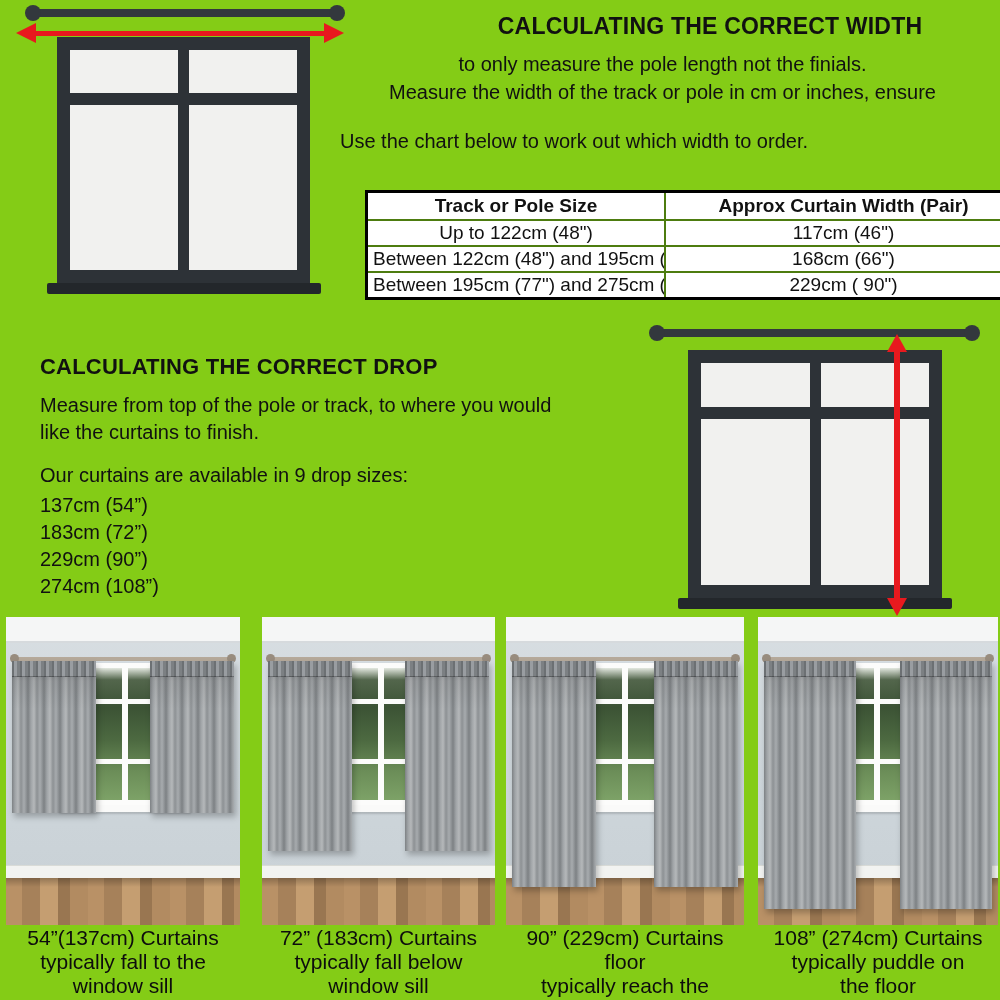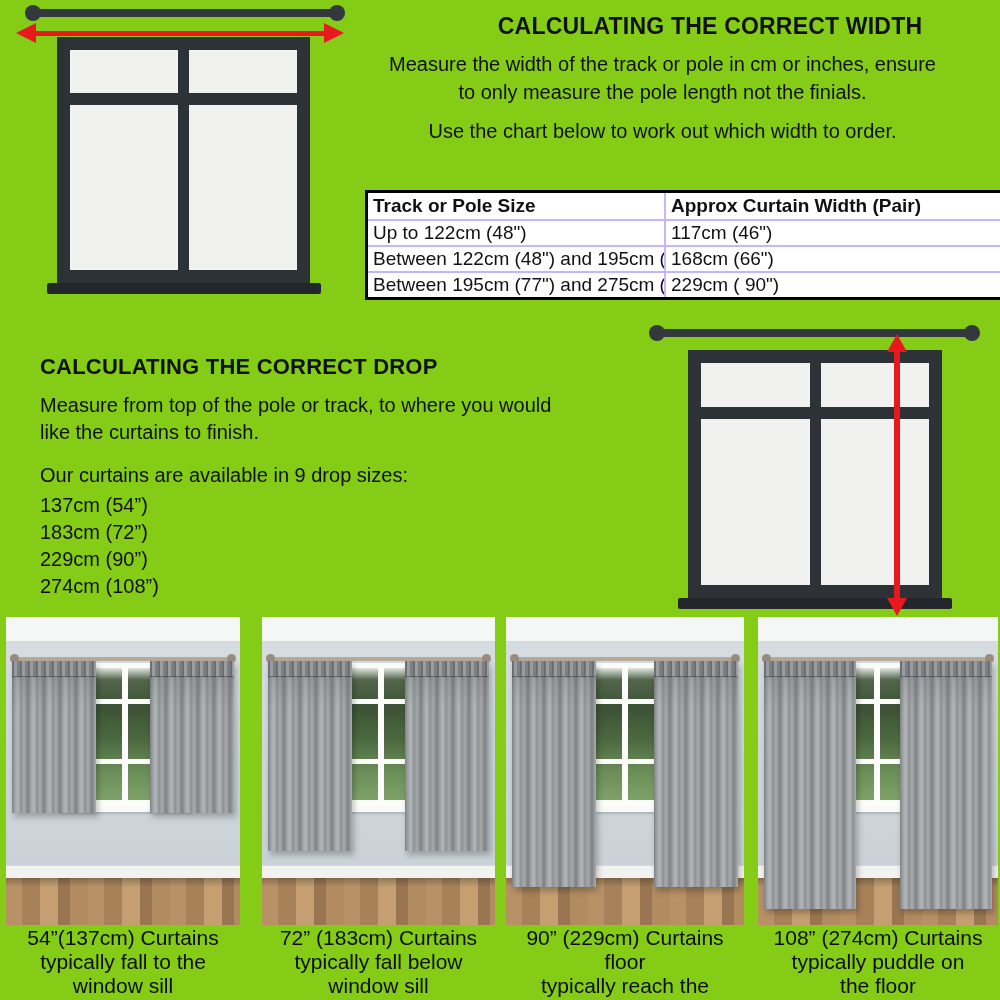--- a/index.html
+++ b/index.html
@@ -18,31 +18,31 @@
   .ah.left {border-width:10px 20px 10px 0;border-color:transparent #e8191e transparent transparent;}
   .ah.right{border-width:10px 0 10px 20px;border-color:transparent transparent transparent #e8191e;}
   .ah.up   {border-width:0 10px 18px 10px;border-color:transparent transparent #e8191e transparent;}
   .ah.down {border-width:18px 10px 0 10px;border-color:#e8191e transparent transparent transparent;}
 
   
   .w-title{position:absolute;left:420px;top:-2px;width:580px;text-align:center;
            font-size:23px;font-weight:bold;letter-spacing:.2px;}
   .w-body{position:absolute;left:340px;top:50px;width:645px;text-align:center;
           font-size:20px;line-height:28px;}
-  .w-note{position:absolute;left:340px;top:120px;width:645px;text-align:center;
+  .w-note{position:absolute;left:340px;top:130px;width:645px;text-align:left;
           font-size:20px;}
   .d-title{position:absolute;left:40px;top:336px;width:600px;font-size:22px;font-weight:bold;letter-spacing:.2px;}
   .d-body{position:absolute;left:40px;top:392px;width:620px;font-size:20px;line-height:27px;}
   .d-label{position:absolute;left:40px;top:464px;width:620px;font-size:20px;}
   .d-sizes{position:absolute;left:40px;top:492px;width:620px;font-size:20px;line-height:27px;}
 
   
   table.sizes{position:absolute;left:365px;top:190px;width:631px;border-collapse:collapse;
               background:#fff;border:3px solid #000;table-layout:fixed;}
-  table.sizes th,table.sizes td{border:2px solid #c4b5fd;font-size:19px;text-align:left;
+  table.sizes th,table.sizes td{border:2px solid #4d7c0f;font-size:19px;text-align:center;
               padding:1px 5px;white-space:nowrap;overflow:hidden;}
   table.sizes th{font-weight:bold;height:24px;}
   table.sizes td{height:22px;}
   .col-pole{width:286px;} .col-width{width:345px;}
 
   
   .photo{position:absolute;top:617px;height:308px;overflow:hidden;
          background:linear-gradient(180deg,#d8dee2 0%,#ced6db 50%,#c8d0d5 100%);}
   .cornice{position:absolute;left:0;right:0;top:0;height:24px;background:#f5f6f6;
            border-bottom:2px solid #d6dadd;z-index:2;}
@@ -102,22 +102,22 @@
       <div class="pane" style="left:13px;top:13px;width:108px;height:43px;"></div>
       <div class="pane" style="left:132px;top:13px;width:108px;height:43px;"></div>
       <div class="pane" style="left:13px;top:68px;width:108px;height:165px;"></div>
       <div class="pane" style="left:132px;top:68px;width:108px;height:165px;"></div>
     </div>
     <div class="sill" style="left:47px;top:283px;width:274px;height:11px;"></div>
   </div>
 
   <h1 class="w-title">CALCULATING THE CORRECT WIDTH</h1>
   <div class="w-body">
+    <div>to only measure the pole length not the finials.</div>
     <div>Measure the width of the track or pole in cm or inches, ensure</div>
-    <div>to only measure the pole length not the finials.</div>
   </div>
   <div class="w-note">Use the chart below to work out which width to order.</div>
 
   <table class="sizes">
     <tbody>
         <tr>
       <th class="col-pole">Track or Pole Size</th>
       <th class="col-width">Approx Curtain Width (Pair)</th>
     </tr>
     <tr>

